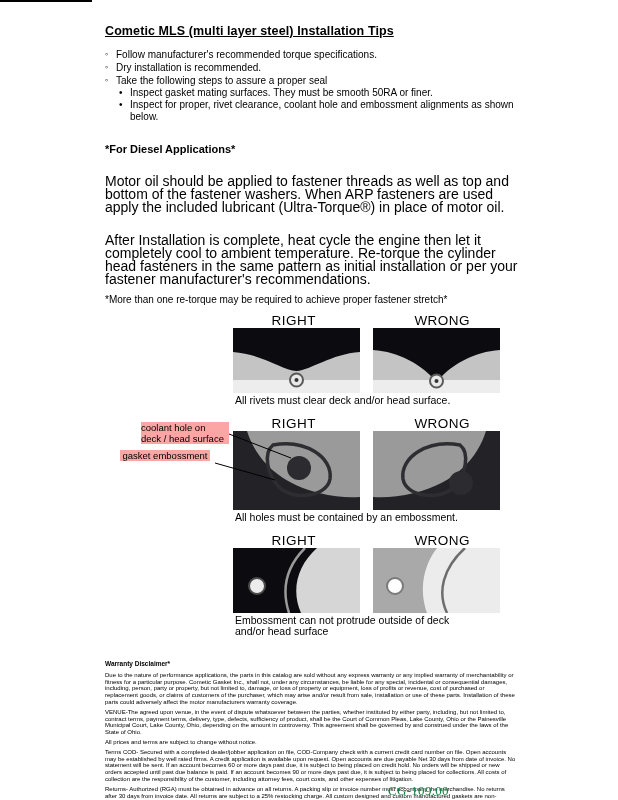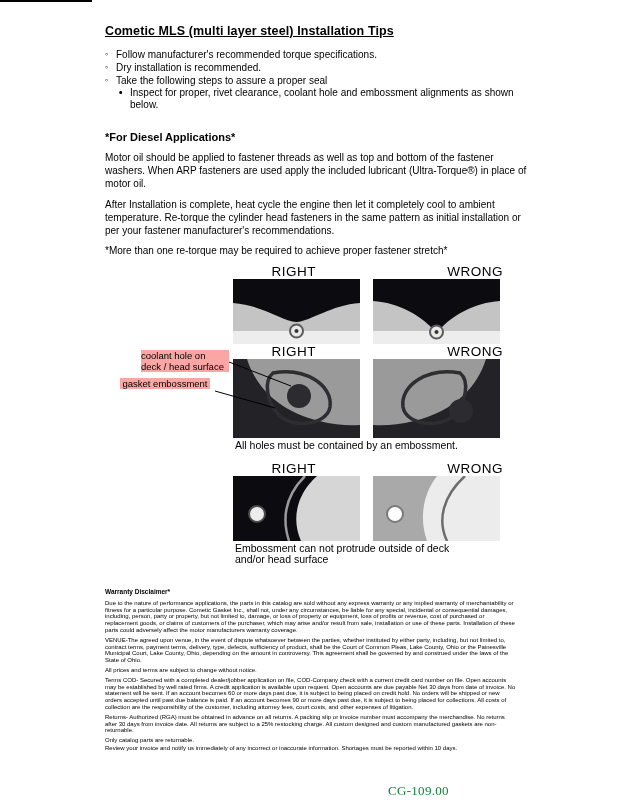--- a/index.html
+++ b/index.html
@@ -11,28 +11,28 @@
 
   .title { font-size: 12.5px; font-weight: bold; text-decoration: underline; margin-bottom: 10px; letter-spacing: 0.1px; }
 
   ul.tips { list-style: none; font-size: 10px; }
   .tip { position: relative; padding-left: 11px; line-height: 13px; }
   .tip .b { position: absolute; left: 0; top: 0; font-size: 9px; }
   .tip.sub { margin-left: 14px; line-height: 12px; }
   .tip.sub .b { font-size: 10px; }
 
   .diesel-heading { font-size: 11px; font-weight: bold; margin-top: 20px; }
-  .para { font-size: 10px; line-height: 13px; max-width: 425px; margin-top: 8px; }
+  .para { font-size: 14px; line-height: 13px; max-width: 425px; margin-top: 20px; }
   .note { font-size: 10px; margin-top: 8px; }
 
   .diagrams { margin-left: 128px; width: 270px; margin-top: 8px; }
   .diag-row { position: relative; }
   .diag-headers { display: flex; height: 13px; margin-bottom: 2px; gap: 14px; }
   .diag-headers .dh { width: 127px; text-align: center; font-size: 13.5px; letter-spacing: 0.5px; }
-  .diag-headers .dh + .dh { margin-left: 13px; text-align: right; }
+  .diag-headers .dh + .dh { margin-left: 13px; }
   .diag-images { display: flex; }
   .diag-images svg + svg { margin-left: 13px; }
   .caption { font-size: 10.5px; line-height: 11px; margin: 2px 0 10px 2px; }
   .caption.two-line { width: 235px; margin-bottom: 24px; }
 
   .lbl { position: absolute; font-size: 9.5px; line-height: 11px; background: #fca5a5; z-index: 2; }
   .lbl-coolant { left: -92px; top: 6px; width: 88px; }
   .lbl-embossment { left: -113px; top: 34px; width: 90px; text-align: center; }
   .pointer-lines { position: absolute; left: -30px; top: 10px; z-index: 1; pointer-events: none; }
 
@@ -61,20 +61,21 @@
       <li class="tip">
         <span class="b">◦</span>
         <span>Dry installation is recommended.</span>
       </li>
       <li class="tip">
         <span class="b">◦</span>
         <span>Take the following steps to assure a proper seal</span>
       </li>
       <li class="tip sub">
         <span class="b">•</span>
+        <span>Inspect gasket mating surfaces.  They must be smooth 50RA or finer.</span>
       </li>
       <li class="tip sub">
         <span class="b">•</span>
         <span>Inspect for proper, rivet clearance, coolant hole and embossment alignments as shown below.</span>
       </li>
     </ul>
 
     <div class="diesel-heading">*For Diesel Applications*</div>
     <div class="para">Motor oil should be applied to fastener threads as well as top and bottom of the fastener washers. When ARP fasteners are used apply the included lubricant (Ultra-Torque®) in place of motor oil.</div>
     <div class="para">After Installation is complete, heat cycle the engine then let it completely cool to ambient temperature. Re-torque the cylinder head fasteners in the same pattern as initial installation or per your fastener manufacturer's recommendations.</div>
@@ -96,20 +97,21 @@
             <circle cx="63.5" cy="52" r="2" fill="#333"></circle>
           </svg>
           <svg width="127" height="65" viewBox="0 0 127 65">
             <rect width="127" height="65" fill="#c4c4c4"></rect>
             <rect y="52" width="127" height="13" fill="#ededed"></rect>
             <path d="M0,0 H127 V22 C100,24 82,36 70,47 L63.5,56 L57,47 C45,36 27,24 0,22 Z" fill="#0b0b10"></path>
             <circle cx="63.5" cy="53" r="6.5" fill="#e9e9e9" stroke="#5a5a5a" stroke-width="2"></circle>
             <circle cx="63.5" cy="53" r="2" fill="#333"></circle>
           </svg>
         </div>
+        <div class="caption">All rivets must clear deck and/or head surface.</div>
       </div>
 
       <div class="diag-row">
         <div class="diag-headers">
           <span class="dh">RIGHT</span>
           <span class="dh">WRONG</span>
         </div>
 
         <div class="lbl lbl-coolant">
           <div>coolant hole on</div>

